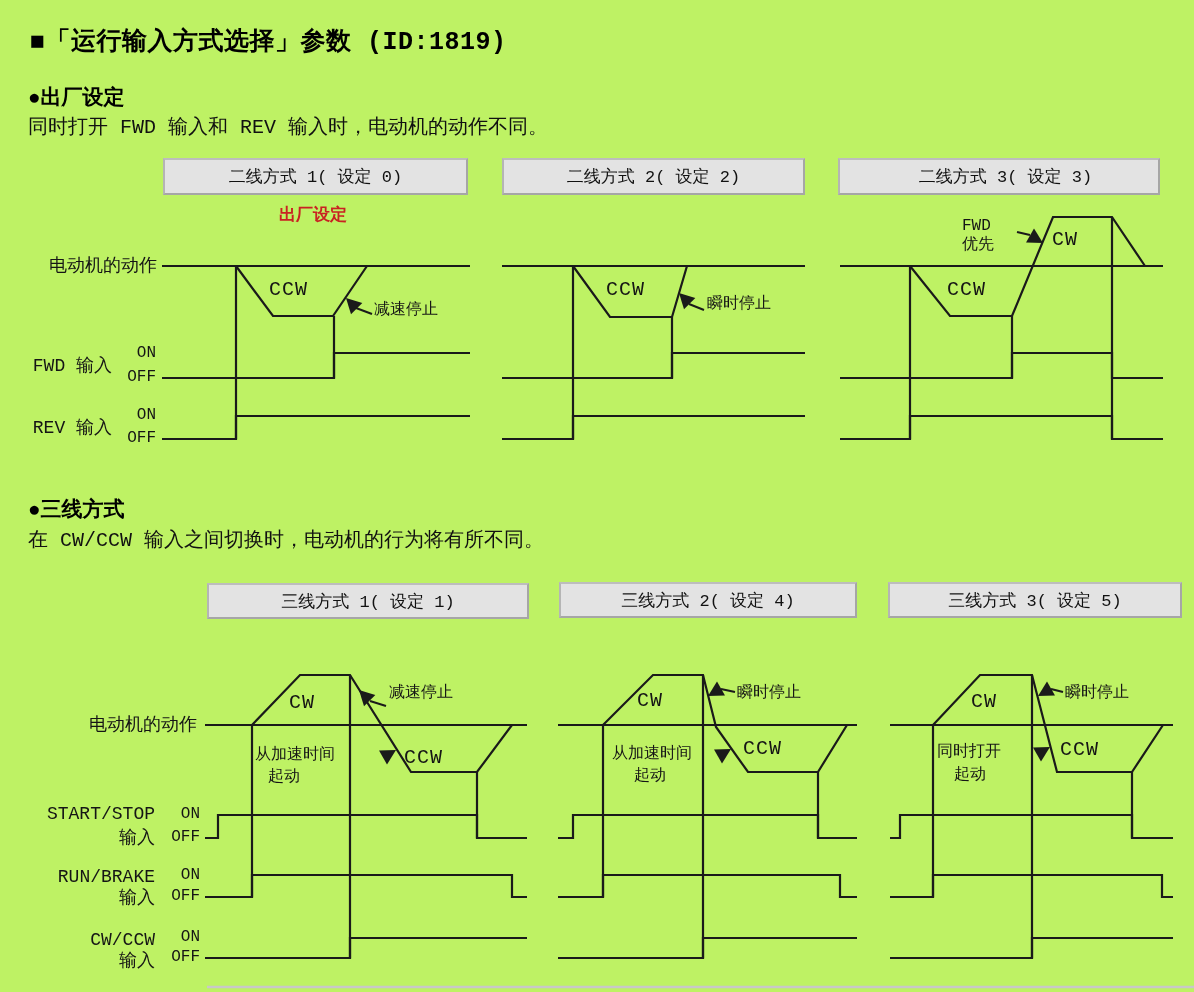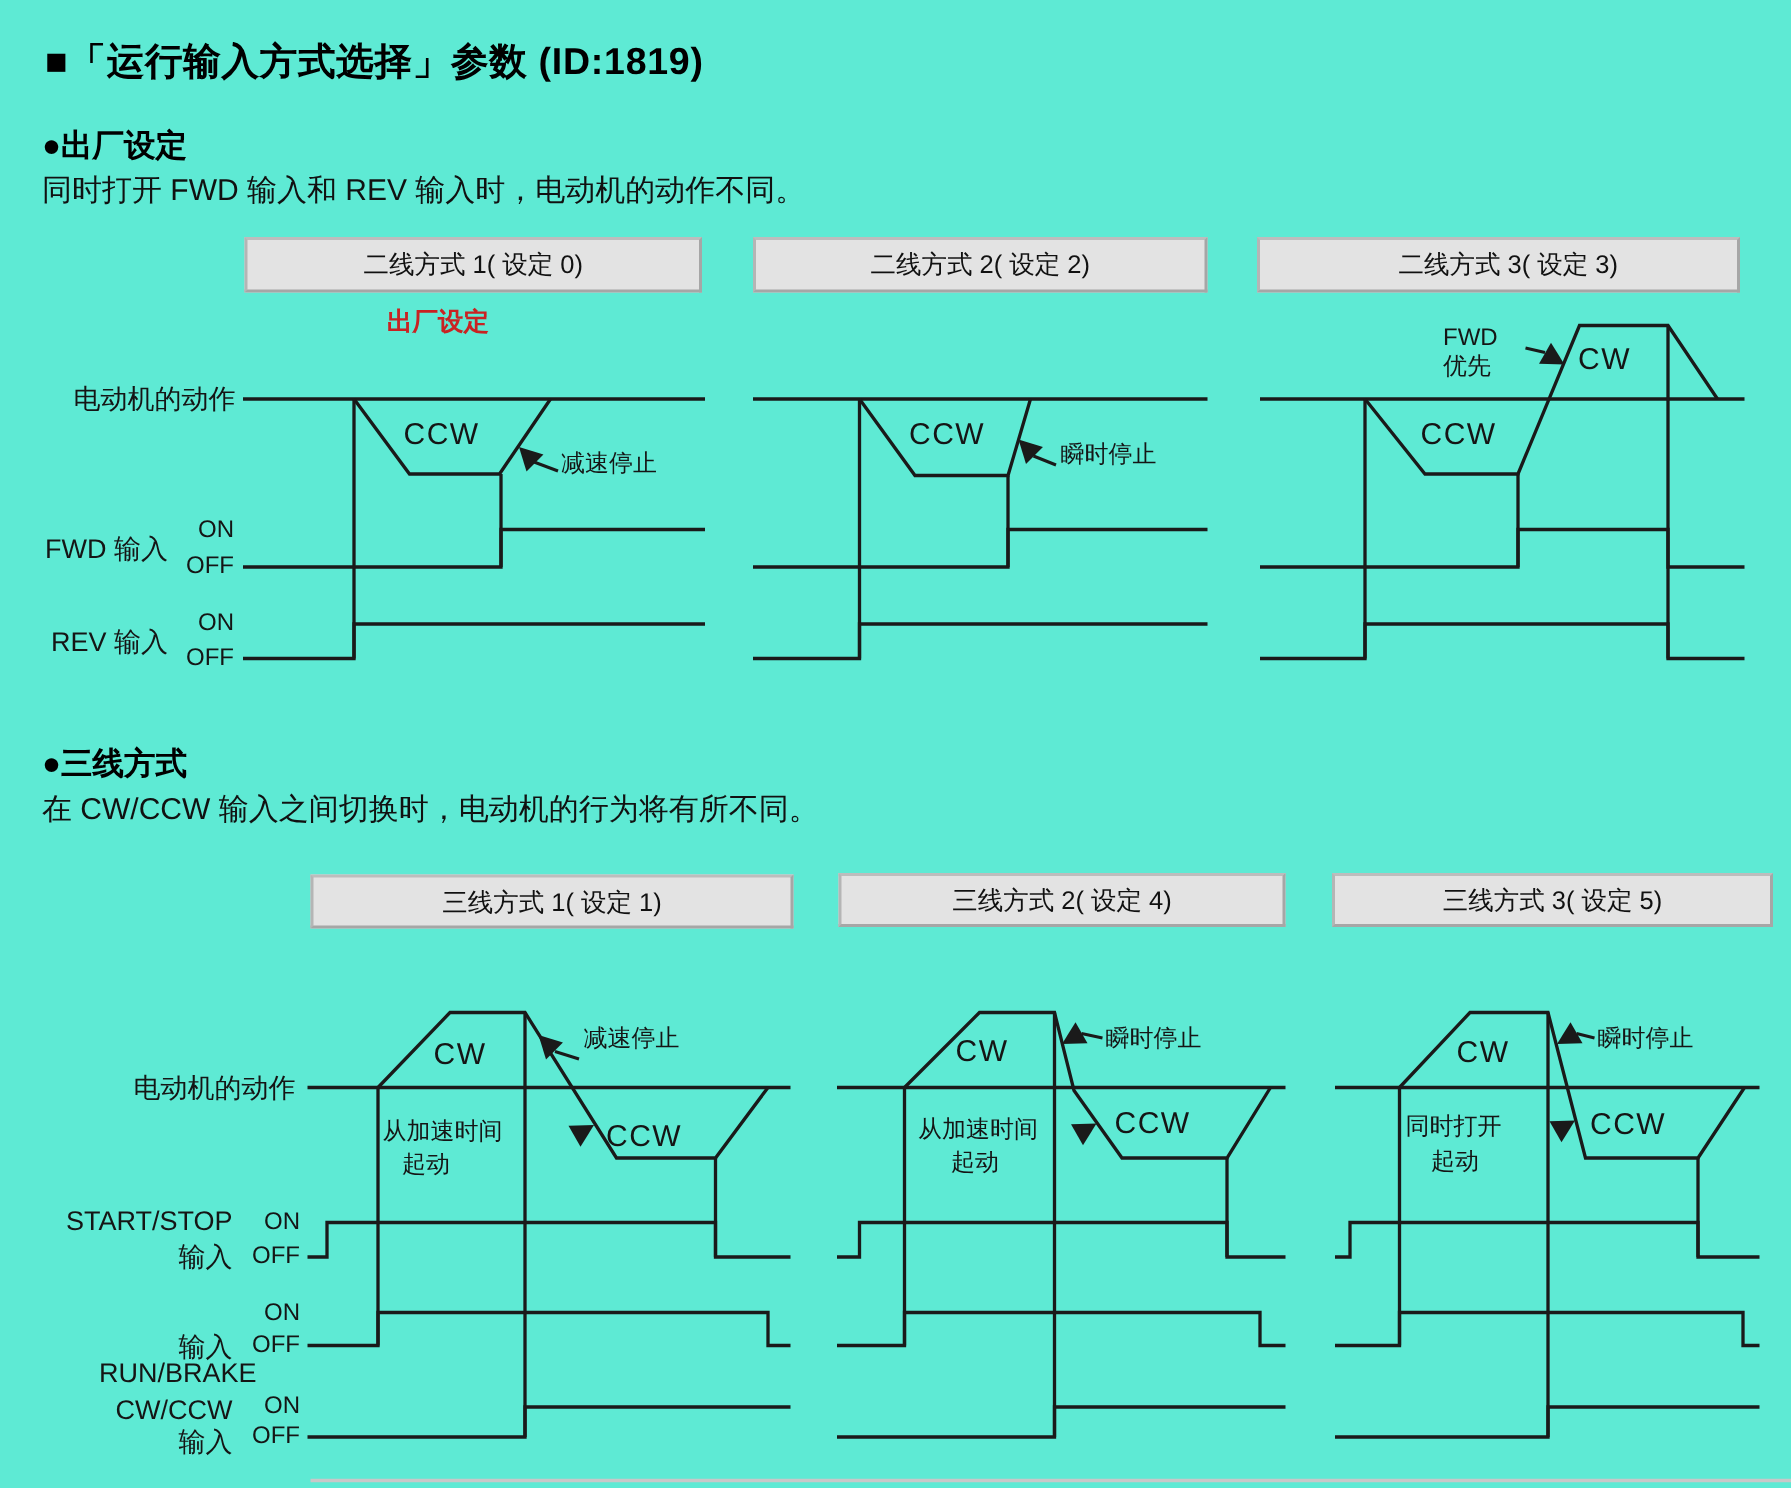--- a/index.html
+++ b/index.html
@@ -1,29 +1,29 @@
 <!DOCTYPE html>
 <html><head>
 <meta charset="utf-8">
 <style>
   html,body{margin:0;padding:0;background:#ffffff;}
   .canvas{
-    position:relative;width:1194px;height:992px;background:#5eead4;overflow:hidden;
-    font-family:Liberation Sans, sans-serif;color:#111111;
+    position:relative;width:1194px;height:992px;background:#bef264;overflow:hidden;
+    font-family:Liberation Mono, monospace;color:#111111;
   }
   .abs{position:absolute;}
   .page-title{font-size:25px;font-weight:bold;color:#000;white-space:nowrap;letter-spacing:0.5px;}
   .section-heading{font-size:21px;font-weight:bold;color:#000;white-space:nowrap;}
   .section-desc{font-size:20px;color:#111;white-space:nowrap;}
   .hdr{
     background:#e3e3e3;border:2px solid #a6a6a6;border-top-color:#bdbdbd;border-left-color:#b5b5b5;
     box-sizing:border-box;display:flex;align-items:center;justify-content:center;
     font-size:17px;color:#111;white-space:nowrap;
   }
-  .note{font-size:17px;font-weight:bold;color:#c92222;text-align:left;white-space:nowrap;}
+  .note{font-size:17px;font-weight:bold;color:#c92222;text-align:center;white-space:nowrap;}
   .row-label{font-size:18px;text-align:right;line-height:19px;color:#151515;white-space:nowrap;}
   .onoff{font-size:16px;text-align:right;line-height:17px;color:#151515;}
   .dlabel{font-size:20px;text-align:left;line-height:22px;color:#151515;letter-spacing:1px;}
   .ann{font-size:16px;line-height:18px;color:#151515;white-space:nowrap;}
   .ann-c{text-align:left;}
   .wave path,.wave line{stroke:#1a1a1a;stroke-width:2.2;fill:none;}
   .wave polygon{fill:#1a1a1a;stroke:none;}
   .wave .tail{stroke-width:2;}
   .wave .light{stroke:#c8c8c8;stroke-width:2.4;}
 </style>
@@ -53,21 +53,21 @@
   <div class="abs onoff" style="left:110px;top:369px;width:46px;">OFF</div>
   <div class="abs row-label" style="left:10px;top:419px;width:102px;">REV 输入</div>
   <div class="abs onoff" style="left:116px;top:407px;width:40px;">ON</div>
   <div class="abs onoff" style="left:110px;top:430px;width:46px;">OFF</div>
 
   <div class="abs row-label" style="left:40px;top:716px;width:157px;">电动机的动作</div>
   <div class="abs row-label" style="left:10px;top:805px;width:145px;">START/STOP</div>
   <div class="abs row-label" style="left:10px;top:829px;width:145px;">输入</div>
   <div class="abs onoff" style="left:160px;top:806px;width:40px;">ON</div>
   <div class="abs onoff" style="left:154px;top:829px;width:46px;">OFF</div>
-  <div class="abs row-label" style="left:26px;top:868px;width:145px;margin-top:38px;">RUN/BRAKE</div>
+  <div class="abs row-label" style="left:10px;top:868px;width:145px;">RUN/BRAKE</div>
   <div class="abs row-label" style="left:10px;top:889px;width:145px;">输入</div>
   <div class="abs onoff" style="left:160px;top:867px;width:40px;">ON</div>
   <div class="abs onoff" style="left:154px;top:888px;width:46px;">OFF</div>
   <div class="abs row-label" style="left:10px;top:931px;width:145px;">CW/CCW</div>
   <div class="abs row-label" style="left:10px;top:952px;width:145px;">输入</div>
   <div class="abs onoff" style="left:160px;top:929px;width:40px;">ON</div>
   <div class="abs onoff" style="left:154px;top:949px;width:46px;">OFF</div>
 
   <svg class="abs wave" style="left:0;top:0;" width="1194" height="992" viewBox="0 0 1194 992" aria-hidden="true">
 

